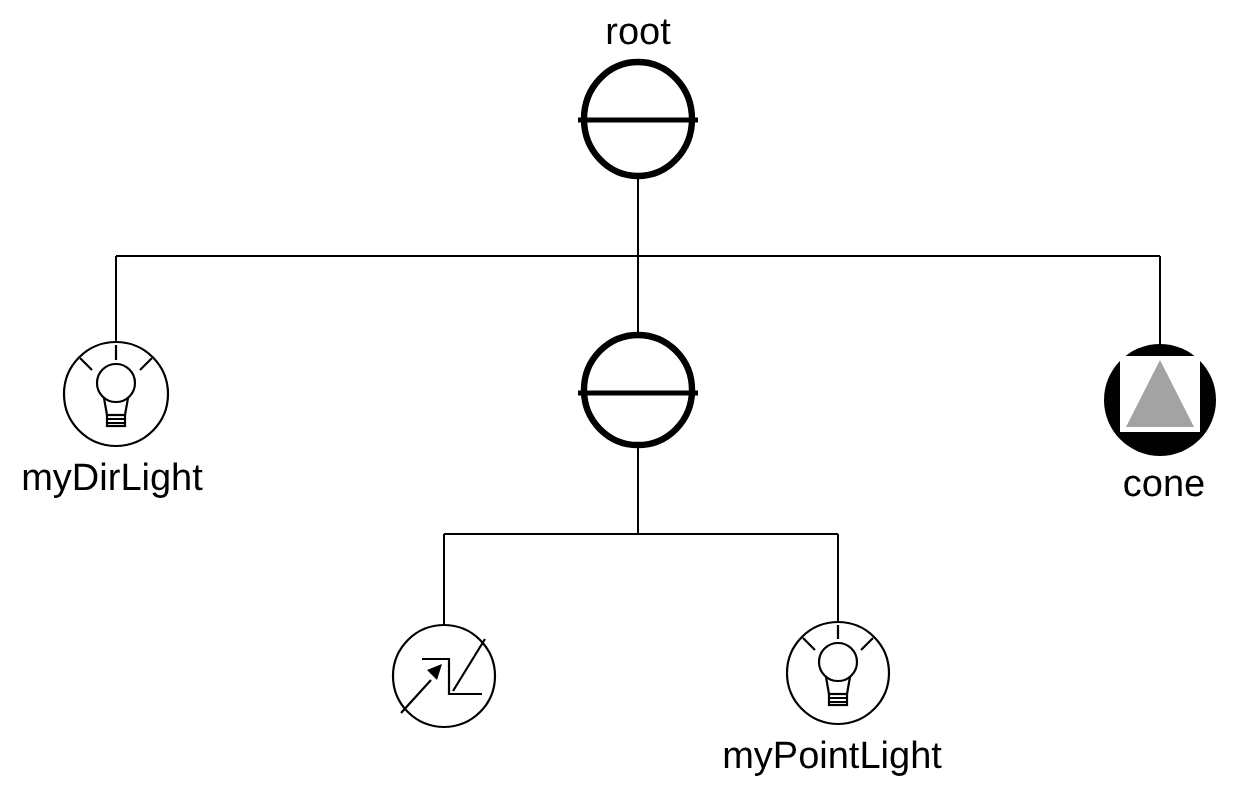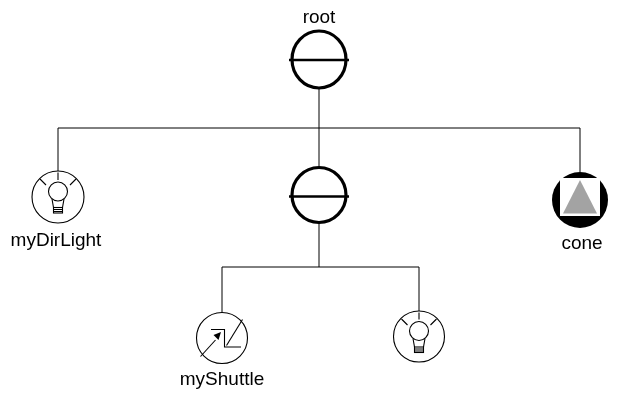--- a/index.html
+++ b/index.html
@@ -79,16 +79,16 @@
     </g>
   </svg>
 
   <div class="node-label centered" style="left:209px;top:6px;">root</div>
 
   <div class="node-label centered" style="left:-54px;top:229px;">myDirLight</div>
 
 
   <div class="node-label centered" style="left:472px;top:232px;">cone</div>
 
-  <div class="node-label centered" style="left:112px;top:368px;">myShuttle</div>
 
+  <div class="node-label centered" style="left:306px;top:368px;">myPointLight</div>
 
 </div>
 
 </body></html>

